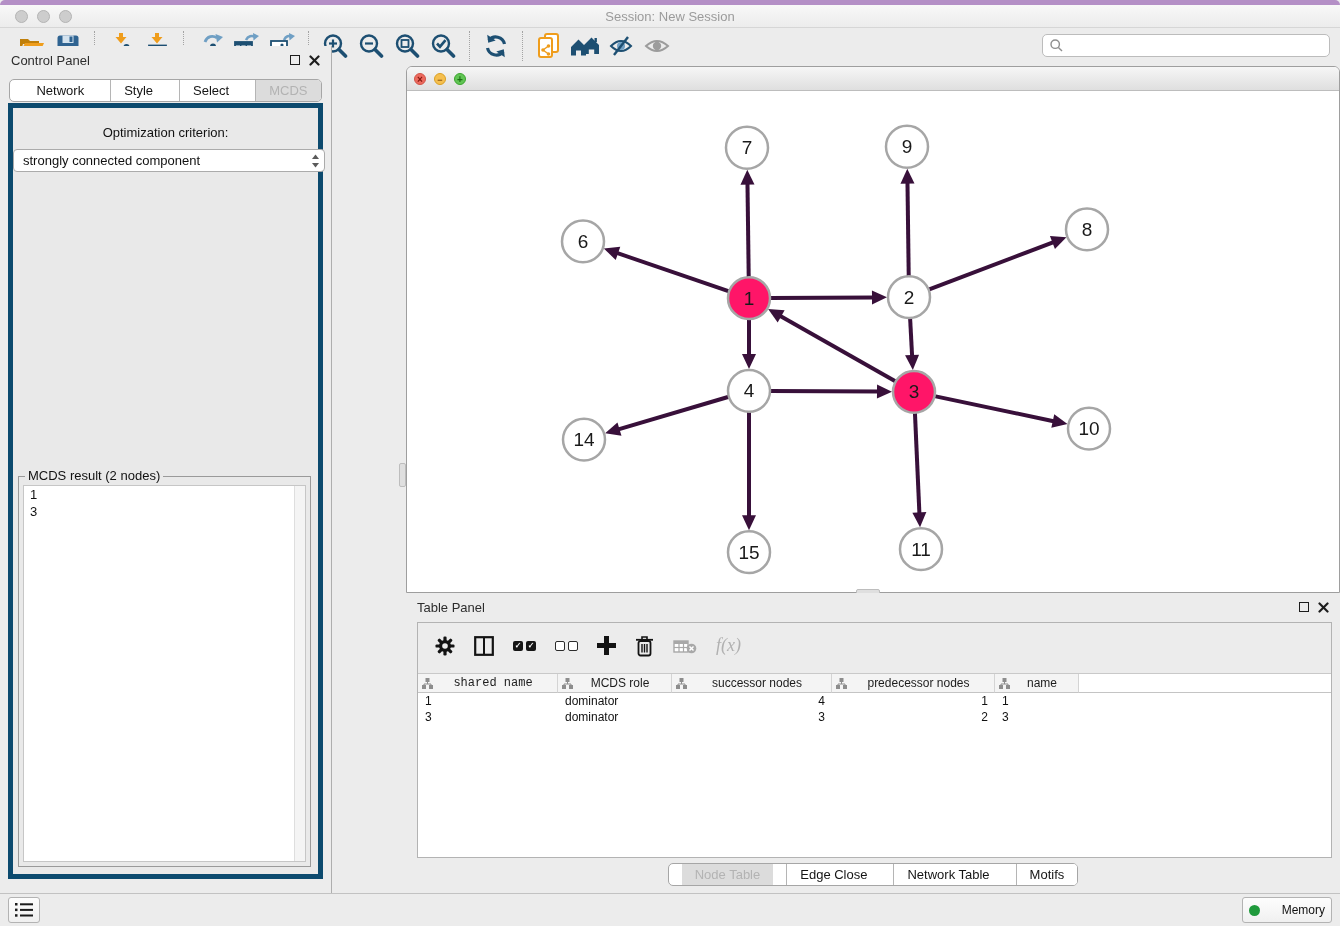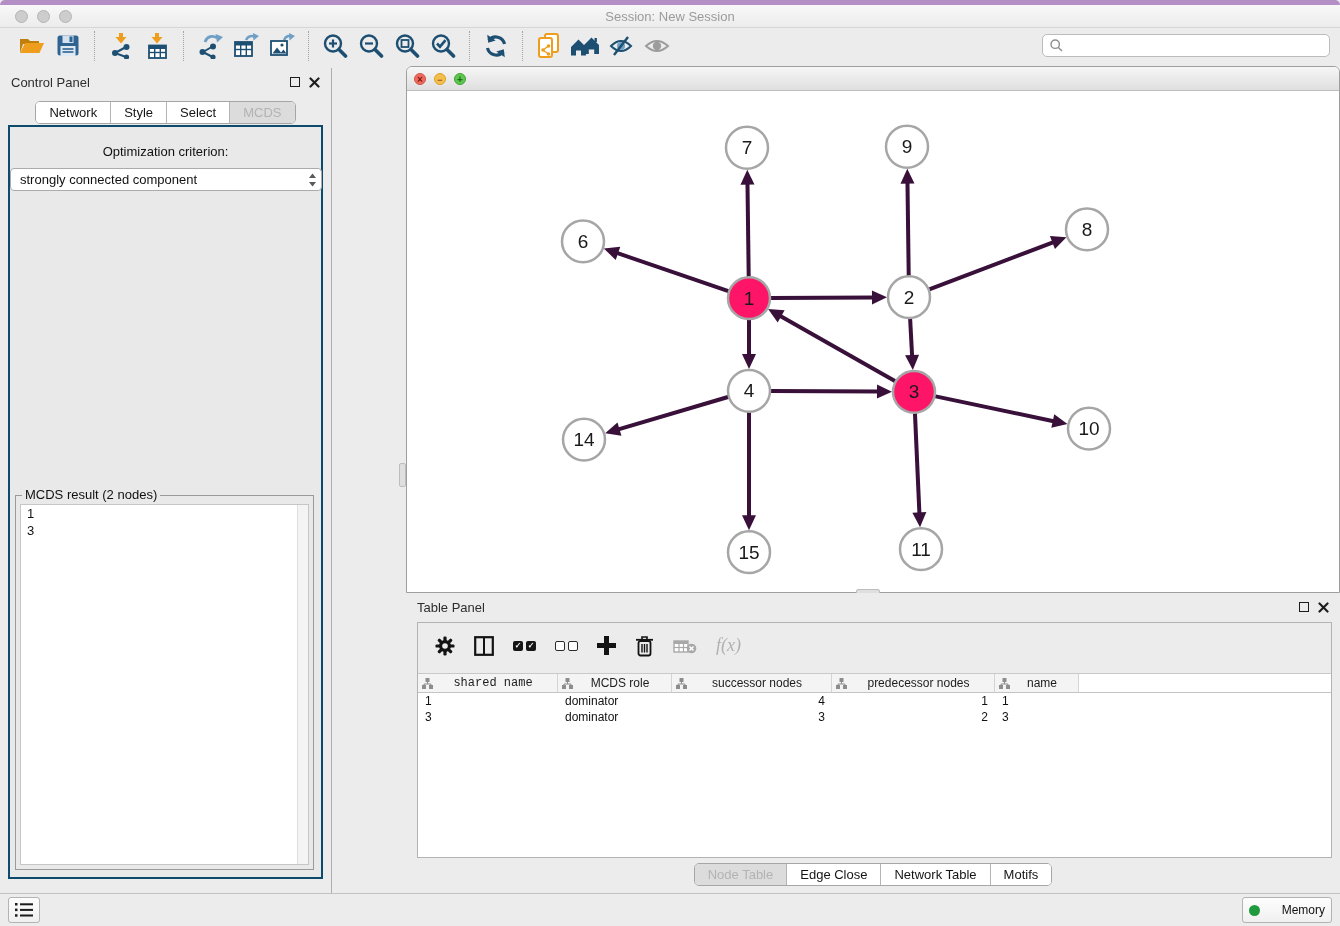--- a/index.html
+++ b/index.html
@@ -23,28 +23,28 @@
                 border:1px solid #bcbcbc; border-radius:5px; display:flex; align-items:center; padding:0 7px; gap:5px; }
   .search-box input { border:none; outline:none; flex:1; font-size:12px; font-family:"Liberation Sans",sans-serif; background:transparent; }
 
   
   .panel-header { height:28px; display:flex; align-items:center; padding:0 11px; font-size:13px; color:#2d2d2d; }
   .panel-header .ph-icons { margin-left:auto; display:flex; align-items:center; gap:9px; }
   .float-icon { width:10px; height:10px; border:1.6px solid #1c1c1c; display:inline-block; }
 
   
   .seg { display:inline-flex; border:1px solid #a6a6a6; border-radius:5px; overflow:hidden; background:#fff; }
-  .seg-btn { padding:3px 13px; font-size:13px; color:#151515; background:#fff; border-left:1px solid #b5b5b5; white-space:nowrap; }
+  .seg-btn { padding:3px 13px; font-size:13px; color:#151515; background:#fff; border-left:1px solid #b5b5b5; white-space:nowrap;margin-left:13px; }
   .seg-btn:first-child { border-left:none; }
   .seg-btn.selected { background:#dcdcdc; color:#b3b3b3; }
 
   
-  #control-panel { position:absolute; top:68px; left:0; width:332px; bottom:33px; background:#ececec; border-right:1px solid #aeaeae; }
+  #control-panel { position:absolute; top:46px; left:0; width:332px; bottom:33px; background:#ececec; border-right:1px solid #aeaeae; }
   .cp-tabs { position:absolute; top:33px; left:0; right:0; display:flex; justify-content:center; }
-  .cp-content { position:absolute; top:57px; left:8px; right:8px; bottom:14px; border:2px solid #0c4a6e; background:#e9e9e9; }
+  .cp-content { position:absolute; top:57px; left:8px; right:8px; bottom:14px; border:5px solid #0c4a6e; background:#e9e9e9; }
   .opt-label { margin-top:17px; text-align:center; font-size:13px; color:#111; }
   .cp-select { margin:9px auto 0; width:312px; height:23px; background:#fff; border:1px solid #ababab; border-radius:4px;
                display:flex; align-items:center; padding:0 4px 0 9px; font-size:13px; color:#111; }
   .cp-select .sel-text { flex:1; }
   .btn-row { display:flex; justify-content:center; gap:15px; margin-top:12px; }
   .push-btn { border:1px solid #ababab; border-radius:4px; background:linear-gradient(#ffffff,#f2f2f2);
               padding:3px 14px; font-size:13px; color:#111; }
   .mcds-fieldset { position:absolute; left:5px; right:7px; top:368px; bottom:7px; border:1px solid #9a9a9a; background:#e9e9e9; }
   .mcds-legend { position:absolute; top:-9px; left:6px; background:#e9e9e9; padding:0 3px; font-size:13px; color:#111; }
   .result-area { position:absolute; left:4px; right:4px; top:8px; bottom:4px; background:#fff; border:1px solid #c6c6c6; }

